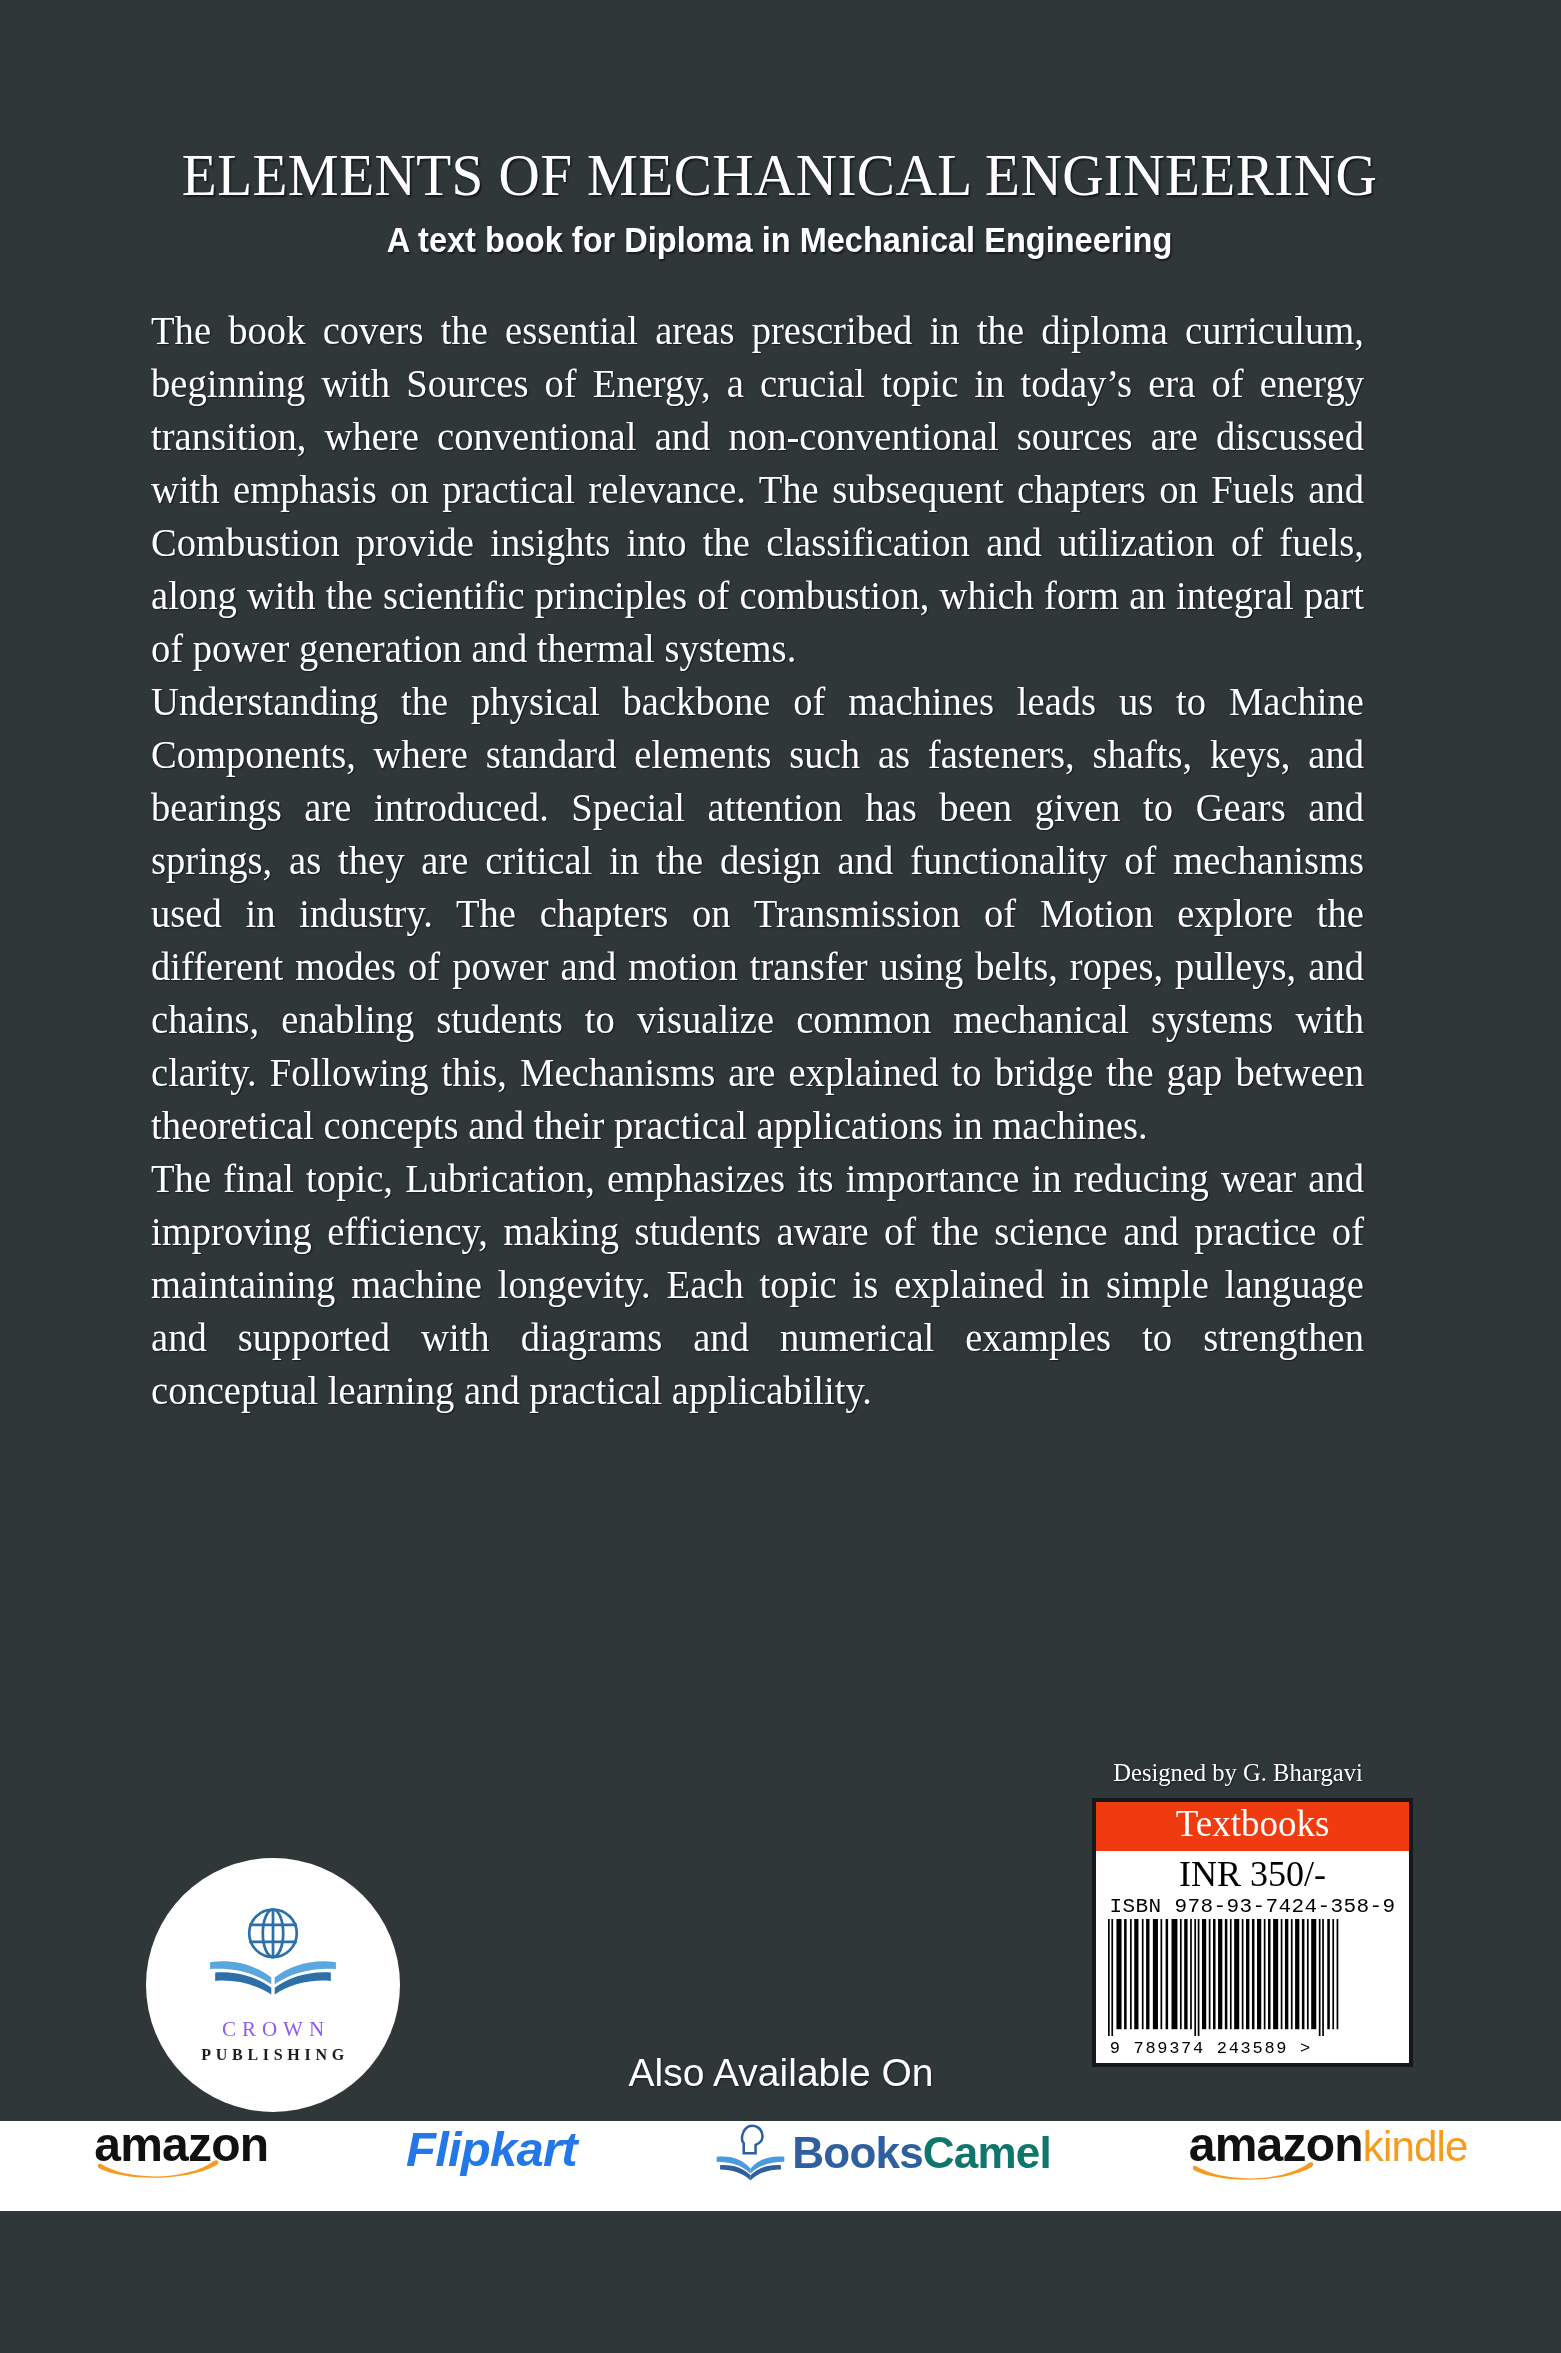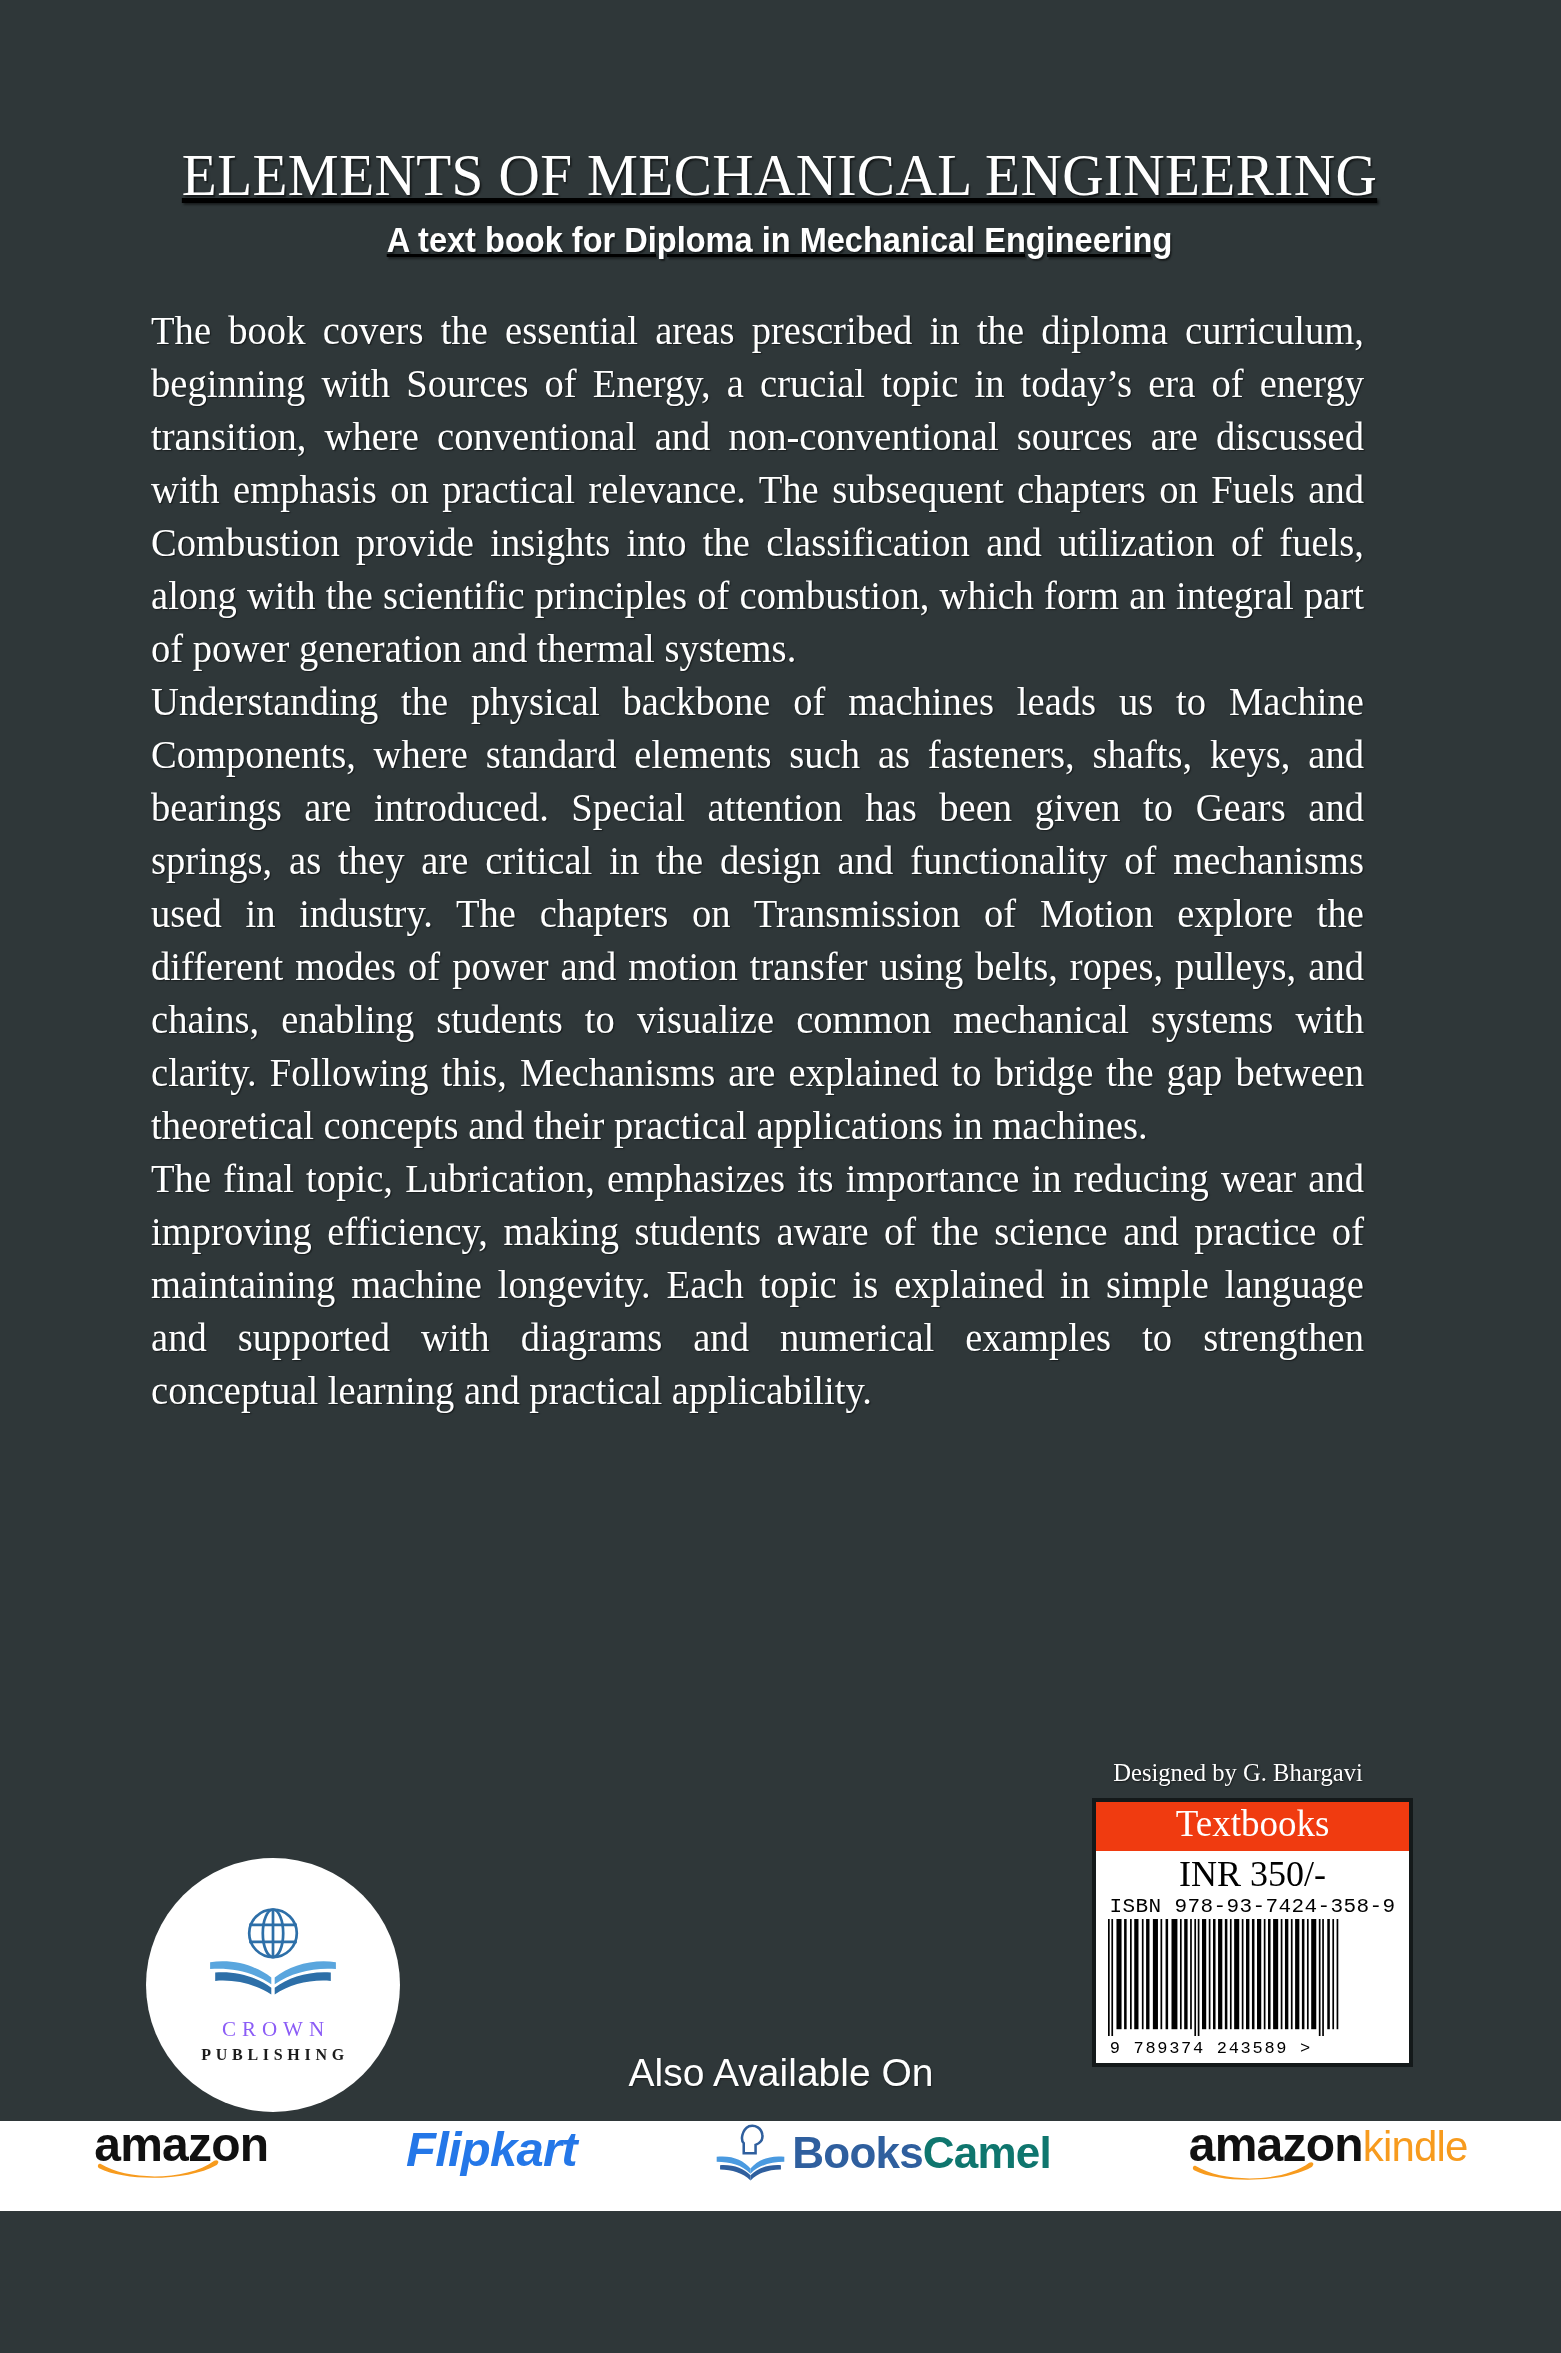--- a/index.html
+++ b/index.html
@@ -16,21 +16,20 @@
     font-family: "Liberation Serif", "DejaVu Serif", serif;
   }
 
   
   .title-block {
     position: absolute;
     left: 151px;
     top: 146px;
     width: 1257px;
     text-align: center;
-    text-decoration: underline;
   }
   .book-title {
     font-family: "Liberation Serif", "DejaVu Serif", serif;
     font-size: 59px;
     line-height: 1.0;
     color: #ffffff;
     letter-spacing: 0.4px;
     transform: scaleX(0.97);
     transform-origin: center top;
     text-shadow: 1.7px 1.7px 1.7px rgba(0,0,0,0.55);

